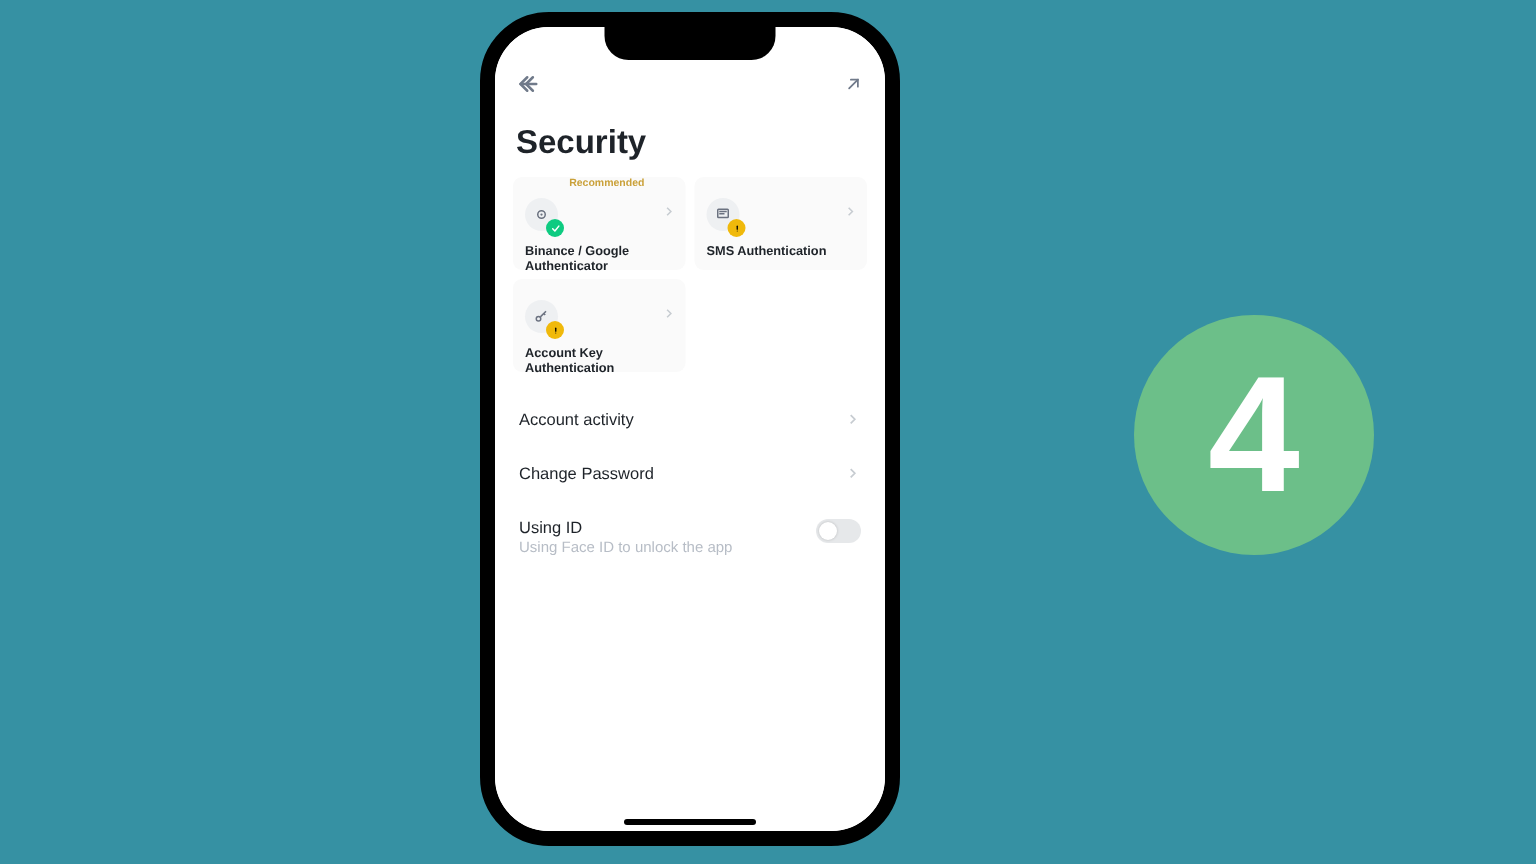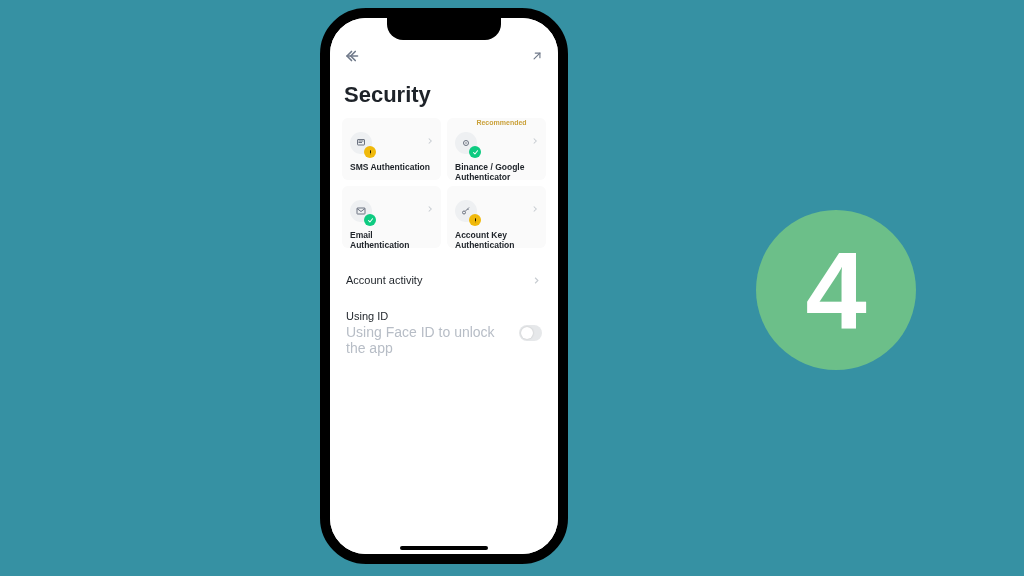--- a/index.html
+++ b/index.html
@@ -32,21 +32,21 @@
     font-weight: 700;
     line-height: 1;
     font-family: "Segoe UI", Arial, sans-serif;
   }
 
   
   .phone {
     position: absolute;
     left: 320px;
     top: 8px;
-    width: 248px;
+    width: 280px;
     height: 556px;
     border: 10px solid #000;
     border-radius: 46px;
     background: #fff;
     box-sizing: border-box;
     overflow: hidden;
   }
   .phone::before { 
     content: "";
     position: absolute;
@@ -185,35 +185,35 @@
     font-weight: 600;
     color: #1e2329;
     margin-top: 8px;
     line-height: 1.2;
   }
 
   
   .rows { margin-top: 14px; }
   .row {
     display: flex;
-    align-items: center;
+    align-items: flex-start;
     justify-content: space-between;
     padding: 12px 2px;
     border-top: 0;
     gap: 20px;
   }
   .row .rl {
     display: flex; flex-direction: column;
   }
   .row .rl .lbl {
     font-size: 11px;
     color: #1e2329;
   }
   .row .rl .sub {
-    font-size: 14px;
+    font-size: 10px;
     color: #b7bdc6;
     margin-top: 2px;
   }
   .row .chev { color: #c7ccd1; }
 
   .toggle {
     width: 30px; height: 16px;
     border-radius: 10px;
     background: #e6e8ea;
     position: relative;
@@ -257,20 +257,43 @@
           </svg>
       </span>
     </div>
 
     <div class="title">Security</div>
 
 
     <div class="tiles">
 
       <div class="tile">
+        <span class="rec">Recommended</span>
+        <span class="chev">
+          <svg viewBox="0 0 24 24" width="10" height="10" fill="none" stroke="currentColor" stroke-width="2.5">
+              <path d="M9 6l6 6-6 6"></path>
+            </svg>
+        </span>
+        <div class="ico-wrap">
+          <div class="ico-bg">
+            <svg viewBox="0 0 24 24" width="12" height="12" fill="none" stroke="currentColor" stroke-width="2">
+                <circle cx="12" cy="12" r="5"></circle>
+                <circle cx="12" cy="12" r="1.5" fill="currentColor" stroke="none"></circle>
+              </svg>
+          </div>
+          <div class="status ok">
+            <svg viewBox="0 0 24 24" width="7" height="7" fill="none" stroke="#fff" stroke-width="3.5" stroke-linecap="round" stroke-linejoin="round">
+                <path d="M5 12l5 5 9-11"></path>
+              </svg>
+          </div>
+        </div>
+        <div class="label">Binance / Google Authenticator</div>
+      </div>
+
+      <div class="tile">
         <span class="chev">
           <svg viewBox="0 0 24 24" width="10" height="10" fill="none" stroke="currentColor" stroke-width="2.5">
               <path d="M9 6l6 6-6 6"></path>
             </svg>
         </span>
         <div class="ico-wrap">
           <div class="ico-bg">
             <svg viewBox="0 0 24 24" width="12" height="12" fill="none" stroke="currentColor" stroke-width="2">
                 <rect x="5" y="5" width="14" height="11" rx="1"></rect>
                 <path d="M7 8h10M7 11h7"></path>
@@ -279,64 +302,20 @@
           <div class="status warn">
             <svg viewBox="0 0 24 24" width="7" height="7" fill="none" stroke="#000" stroke-width="3" stroke-linecap="round">
                 <path d="M12 6v7"></path>
                 <circle cx="12" cy="17" r="1.2" fill="#000" stroke="none"></circle>
               </svg>
           </div>
         </div>
         <div class="label">SMS Authentication</div>
       </div>
 
-      <div class="tile">
-        <span class="rec">Recommended</span>
-        <span class="chev">
-          <svg viewBox="0 0 24 24" width="10" height="10" fill="none" stroke="currentColor" stroke-width="2.5">
-              <path d="M9 6l6 6-6 6"></path>
-            </svg>
-        </span>
-        <div class="ico-wrap">
-          <div class="ico-bg">
-            <svg viewBox="0 0 24 24" width="12" height="12" fill="none" stroke="currentColor" stroke-width="2">
-                <circle cx="12" cy="12" r="5"></circle>
-                <circle cx="12" cy="12" r="1.5" fill="currentColor" stroke="none"></circle>
-              </svg>
-          </div>
-          <div class="status ok">
-            <svg viewBox="0 0 24 24" width="7" height="7" fill="none" stroke="#fff" stroke-width="3.5" stroke-linecap="round" stroke-linejoin="round">
-                <path d="M5 12l5 5 9-11"></path>
-              </svg>
-          </div>
-        </div>
-        <div class="label">Binance / Google Authenticator</div>
-      </div>
-
-      <div class="tile">
-        <span class="chev">
-          <svg viewBox="0 0 24 24" width="10" height="10" fill="none" stroke="currentColor" stroke-width="2.5">
-              <path d="M9 6l6 6-6 6"></path>
-            </svg>
-        </span>
-        <div class="ico-wrap">
-          <div class="ico-bg">
-            <svg viewBox="0 0 24 24" width="12" height="12" fill="none" stroke="currentColor" stroke-width="2">
-                <rect x="4" y="6" width="16" height="12" rx="1"></rect>
-                <path d="M4 7l8 6 8-6"></path>
-              </svg>
-          </div>
-          <div class="status ok">
-            <svg viewBox="0 0 24 24" width="7" height="7" fill="none" stroke="#fff" stroke-width="3.5" stroke-linecap="round" stroke-linejoin="round">
-                <path d="M5 12l5 5 9-11"></path>
-              </svg>
-          </div>
-        </div>
-        <div class="label">Email Authentication</div>
-      </div>
 
       <div class="tile">
         <span class="chev">
           <svg viewBox="0 0 24 24" width="10" height="10" fill="none" stroke="currentColor" stroke-width="2.5">
               <path d="M9 6l6 6-6 6"></path>
             </svg>
         </span>
         <div class="ico-wrap">
           <div class="ico-bg">
             <svg viewBox="0 0 24 24" width="12" height="12" fill="none" stroke="currentColor" stroke-width="2">
@@ -365,20 +344,30 @@
             <span class="lbl">Account activity</span>
           </div>
         <span class="chev">
           <svg viewBox="0 0 24 24" width="11" height="11" fill="none" stroke="currentColor" stroke-width="2.5">
               <path d="M9 6l6 6-6 6"></path>
             </svg>
         </span>
       </div>
 
 
+      <div class="row">
+        <div class="rl">
+            <span class="lbl">Change Password</span>
+          </div>
+        <span class="chev">
+          <svg viewBox="0 0 24 24" width="11" height="11" fill="none" stroke="currentColor" stroke-width="2.5">
+              <path d="M9 6l6 6-6 6"></path>
+            </svg>
+        </span>
+      </div>
 
       <div class="row" style="padding-bottom:4px;">
         <div class="rl">
           <span class="lbl">Using ID</span>
           <span class="sub">Using Face ID to unlock the app</span>
         </div>
         <div class="toggle"></div>
       </div>
 
     </div>

